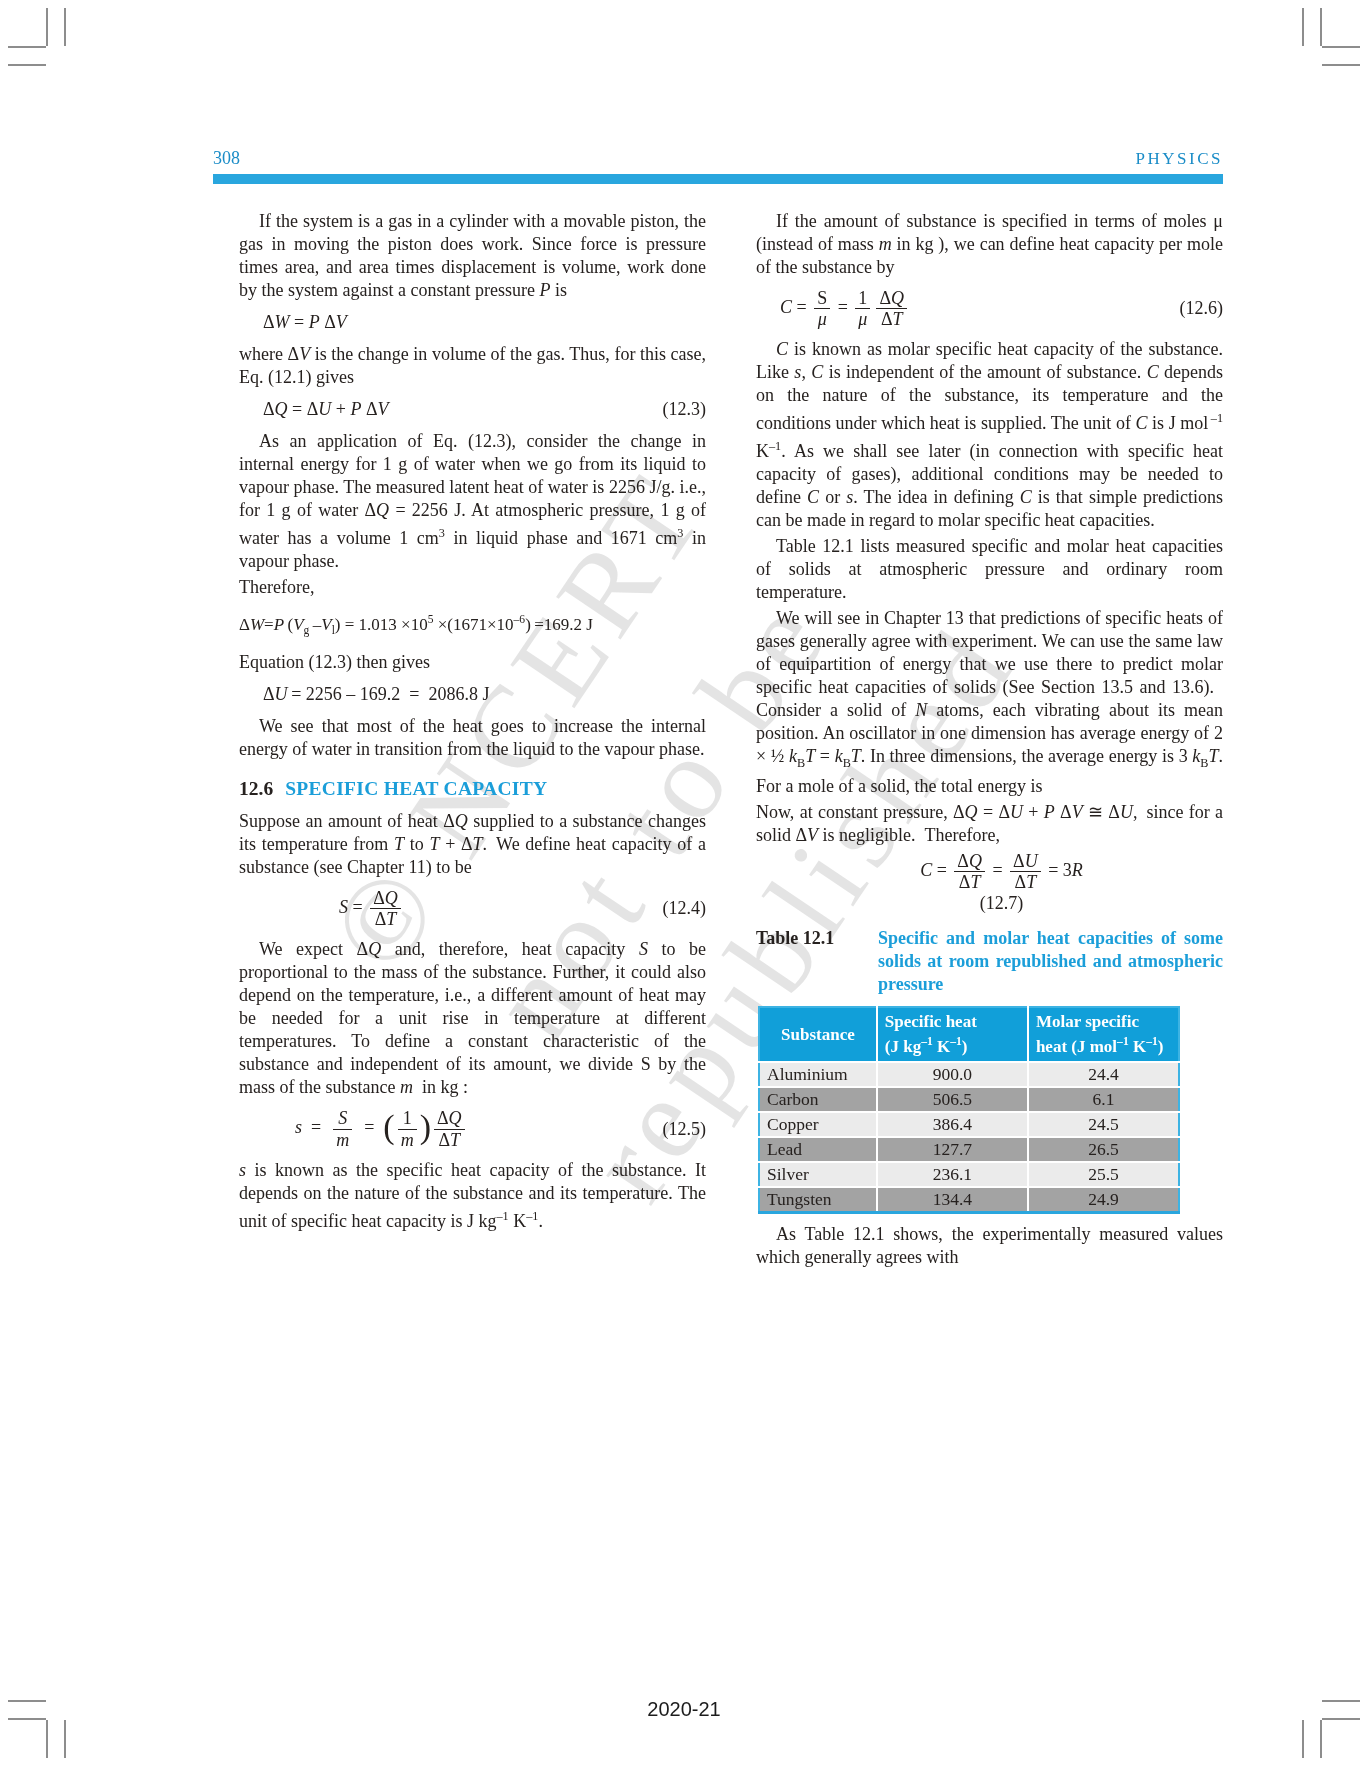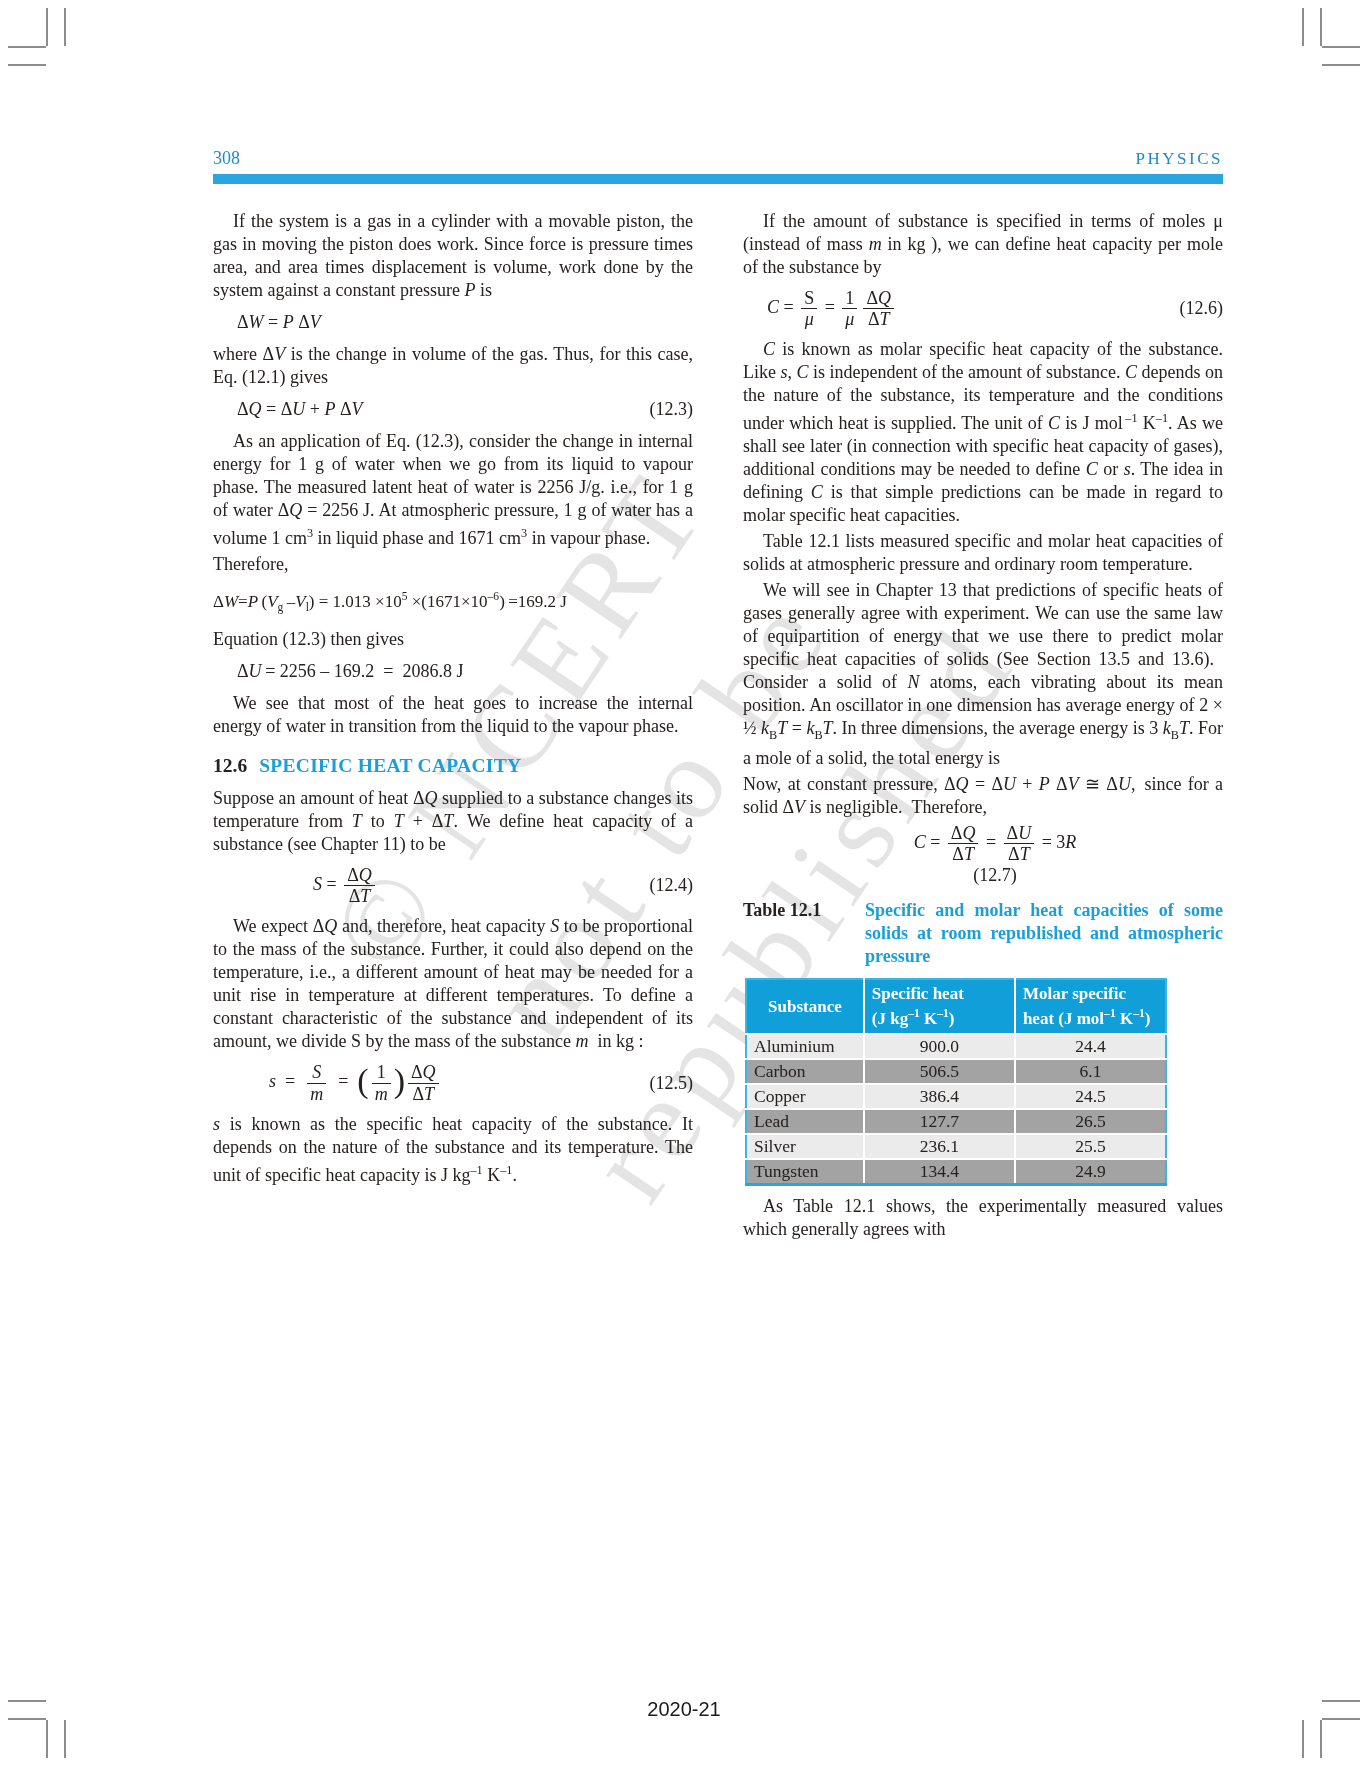--- a/index.html
+++ b/index.html
@@ -11,21 +11,21 @@
   .wm{position:absolute;left:140px;top:560px;width:1040px;
       transform:rotate(-56deg);transform-origin:50% 50%;
       font-size:118px;line-height:1.45;letter-spacing:10px;text-align:center;
       color:rgba(90,90,90,0.16);font-family:"Liberation Serif",serif;pointer-events:none;z-index:0;}
   .content{position:absolute;left:213px;top:148px;width:1010px;z-index:1;}
   .hdr{display:flex;justify-content:space-between;align-items:flex-end;
        color:#1a8cc7;}
   .folio{font-size:18px;}
   .hdr-right{font-size:17px;letter-spacing:2.5px;}
   .bar{height:10px;background:#29a6de;margin-top:5px;}
-  .cols{display:flex;gap:50px;margin-top:26px;}
+  .cols{display:flex;gap:50px;margin-top:26px;margin-left:26px;}
   .col{width:480px;font-size:18px;line-height:23px;text-align:justify;}
   .col p{margin:0 0 3px 0;}
   p.ind{text-indent:20px;}
   sup{font-size:68%;}
   sub{font-size:68%;}
   
   .eq{display:flex;align-items:center;margin:9px 0 9px 0;}
   .eq .bd{flex:1;}
   .eq .no{text-align:right;white-space:nowrap;}
   .pad1{padding-left:24px;}

